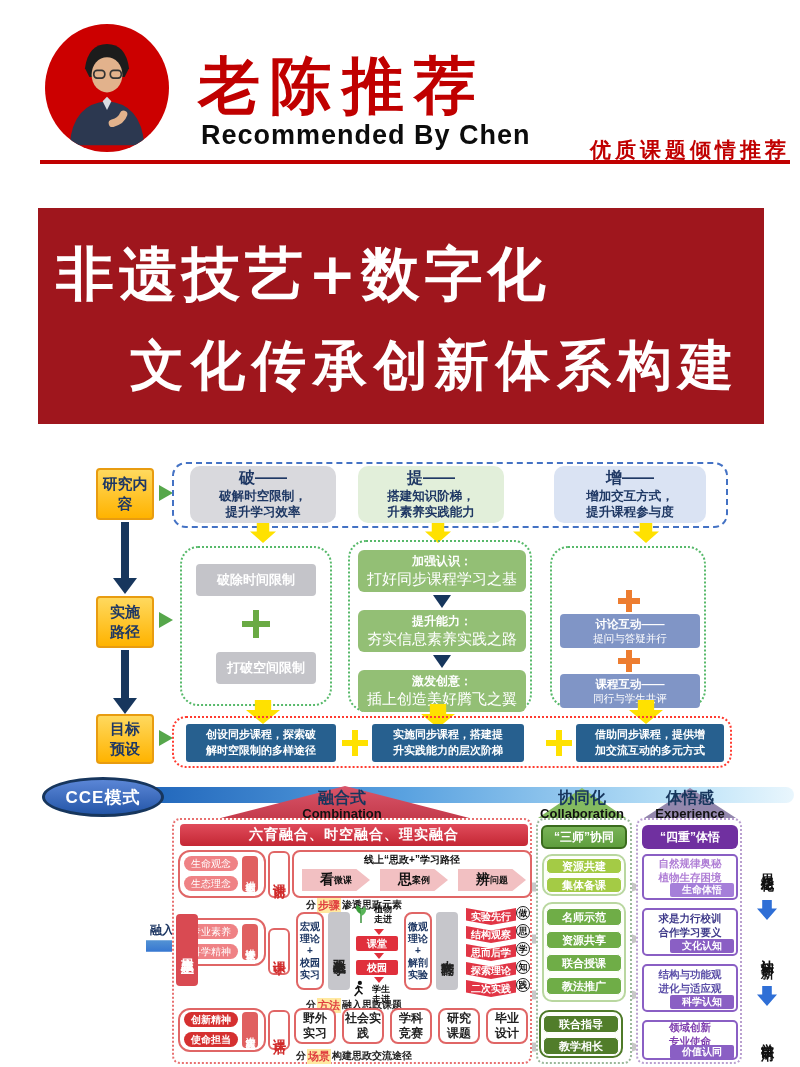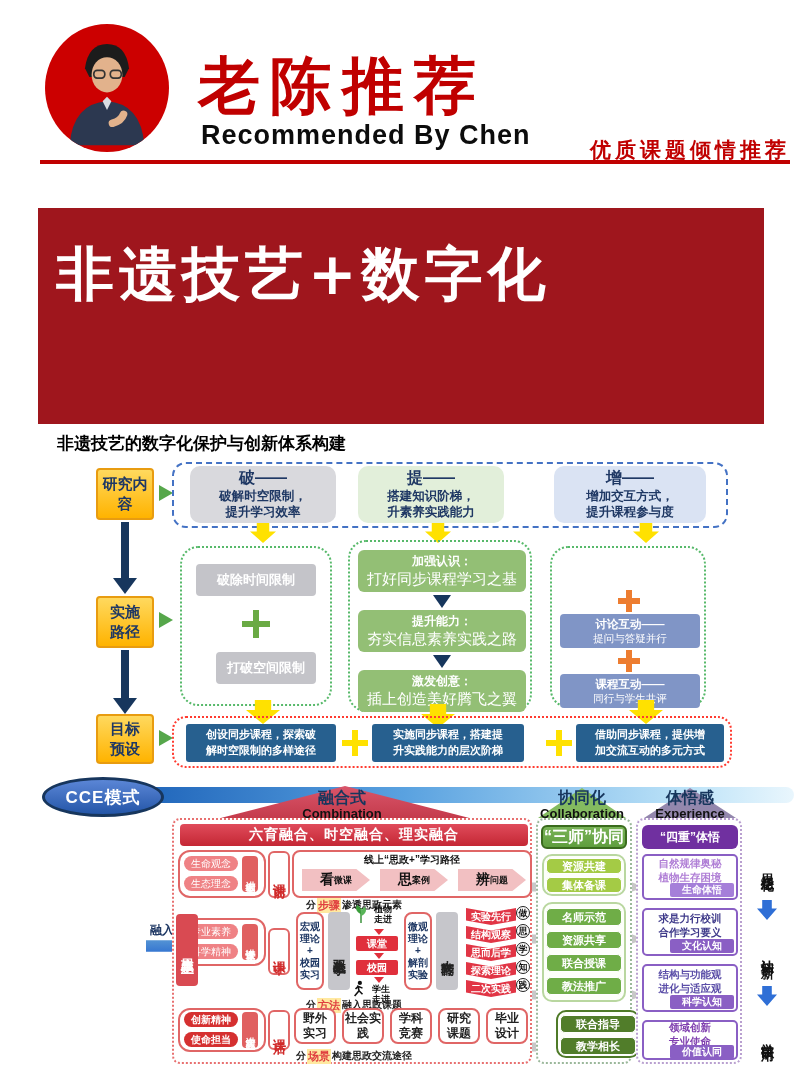--- a/index.html
+++ b/index.html
@@ -82,21 +82,21 @@
   .modebox{background:#c6c6cb;color:#222;font-weight:bold;font-size:13px;border-radius:4px;}
   .minired{background:#e0303c;color:#fff;font-weight:bold;font-size:10px;border-radius:2px;}
   .tinytxt{font-size:9px;font-weight:bold;color:#111;line-height:1.15;}
   .ribbon{clip-path:polygon(0 0,50% 26%,100% 0,100% 74%,50% 100%,0 74%);background:#e13545;
           color:#fff;font-weight:bold;font-size:10px;}
   .mark{border-radius:50%;background:#fff;border:1.5px solid #222;font-size:9px;font-weight:bold;color:#111;}
   .actbox{background:#fff;border:2px solid #e06666;border-radius:8px;color:#222;font-weight:bold;
           font-size:12px;line-height:1.25;}
   .ccol{border:2px dotted #9bb89b;border-radius:8px;background:#fff;}
   .chdr{background:linear-gradient(#79b357,#5f9e3e);border:2px solid #3a6b1d;border-radius:6px;
-        color:#fff;font-weight:bold;font-size:16px;}
+        color:#fff;font-weight:bold;font-size:12px;}
   .gwrap{border:2px solid #b9d7a0;border-radius:10px;background:#fdfffa;}
   .gwrap-dark{border:2px solid #4e7a28;border-radius:10px;background:#fdfffa;}
   .gcell1{background:#a4cb45;border:1px solid #fff;border-radius:5px;color:#fff;font-weight:bold;font-size:11px;}
   .gcell2{background:#6fad47;border:1px solid #fff;border-radius:5px;color:#fff;font-weight:bold;font-size:11px;}
   .gcell3{background:#517d2a;border:1px solid #fff;border-radius:5px;color:#fff;font-weight:bold;font-size:11px;}
   .pcol{border:2px dotted #b9a0d0;border-radius:8px;background:#fff;}
   .phdr{background:#7030a0;border-radius:6px;color:#fff;font-weight:bold;font-size:12px;}
   .pitem{background:#fff;border:2px solid #8a5fc4;border-radius:5px;}
   .pbody{font-size:10.5px;font-weight:bold;line-height:1.3;}
   .ptag{background:#8a5fc4;color:#fff;font-size:10px;font-weight:bold;border-radius:2px;}
@@ -119,22 +119,22 @@
       <path d="M55 84 q8-2 10-8" stroke="#e2b28c" stroke-width="7" fill="none" stroke-linecap="round"></path>
     </svg>
   </div>
   <div class="abs brand-title serif" style="left:198px;top:44px;">老陈推荐</div>
   <div class="abs brand-sub" style="left:201px;top:120px;">Recommended By  Chen</div>
   <div class="abs tagline" style="left:505px;top:136px;width:285px;">优质课题倾情推荐</div>
   <div class="abs redline" style="left:40px;top:160px;width:750px;height:4px;"></div>
 
   <div class="abs hero" style="left:38px;top:208px;width:726px;height:216px;">
     <div class="abs hero-t" style="left:18px;top:28px;font-size:58px;letter-spacing:5px;">非遗技艺+数字化</div>
-  </div>
-  <div class="abs caption" style="left:57px;top:432px;">非遗技艺的数字化保护与创新体系构建</div>
+    <div class="abs hero-t" style="left:92px;top:122px;font-size:54px;letter-spacing:7px;">文化传承创新体系构建</div>
+  </div>
 
   <div class="abs rail fc" style="left:96px;top:468px;width:58px;height:52px;padding:2px 4px;">研究内容</div>
   <div class="abs vbar" style="left:121px;top:522px;width:8px;height:58px;"></div>
   <div class="abs tri-down" style="left:113px;top:578px;width:24px;height:16px;background:#17365d;"></div>
   <div class="abs rail fc" style="left:96px;top:596px;width:58px;height:52px;padding:2px 11px;">实施路径</div>
   <div class="abs vbar" style="left:121px;top:650px;width:8px;height:50px;"></div>
   <div class="abs tri-down" style="left:113px;top:698px;width:24px;height:16px;background:#17365d;"></div>
   <div class="abs rail fc" style="left:96px;top:714px;width:58px;height:50px;padding:2px 11px;">目标预设</div>
   <div class="abs tri-right" style="left:159px;top:485px;width:14px;height:16px;background:#56a74b;"></div>
   <div class="abs tri-right" style="left:159px;top:612px;width:14px;height:16px;background:#56a74b;"></div>
@@ -325,21 +325,21 @@
     <div class="abs gwrap" style="left:4px;top:34px;width:84px;height:42px;">
       <div class="abs gcell1 fc" style="left:2px;top:2px;width:76px;height:16px;">资源共建</div>
       <div class="abs gcell1 fc" style="left:2px;top:21px;width:76px;height:16px;">集体备课</div>
     </div>
     <div class="abs gwrap" style="left:4px;top:82px;width:84px;height:100px;">
       <div class="abs gcell2 fc" style="left:2px;top:4px;width:76px;height:18px;">名师示范</div>
       <div class="abs gcell2 fc" style="left:2px;top:27px;width:76px;height:18px;">资源共享</div>
       <div class="abs gcell2 fc" style="left:2px;top:50px;width:76px;height:18px;">联合授课</div>
       <div class="abs gcell2 fc" style="left:2px;top:73px;width:76px;height:18px;">教法推广</div>
     </div>
-    <div class="abs gwrap-dark" style="left:18px;top:190px;width:84px;height:48px;">
+    <div class="abs gwrap-dark" style="left:1px;top:190px;width:84px;height:48px;">
       <div class="abs gcell3 fc" style="left:2px;top:3px;width:76px;height:18px;">联合指导</div>
       <div class="abs gcell3 fc" style="left:2px;top:25px;width:76px;height:18px;">教学相长</div>
     </div>
   </div>
 
   <div class="abs pcol" style="left:636px;top:818px;width:106px;height:246px;">
     <div class="abs phdr fc" style="left:4px;top:5px;width:96px;height:24px;">“四重”体悟</div>
     <div class="abs pitem" style="left:4px;top:34px;width:96px;height:46px;">
       <div class="abs pbody pre fc" style="left:0;top:2px;width:92px;height:26px;color:#b07fd6;">自然规律奥秘
 植物生存困境</div>

